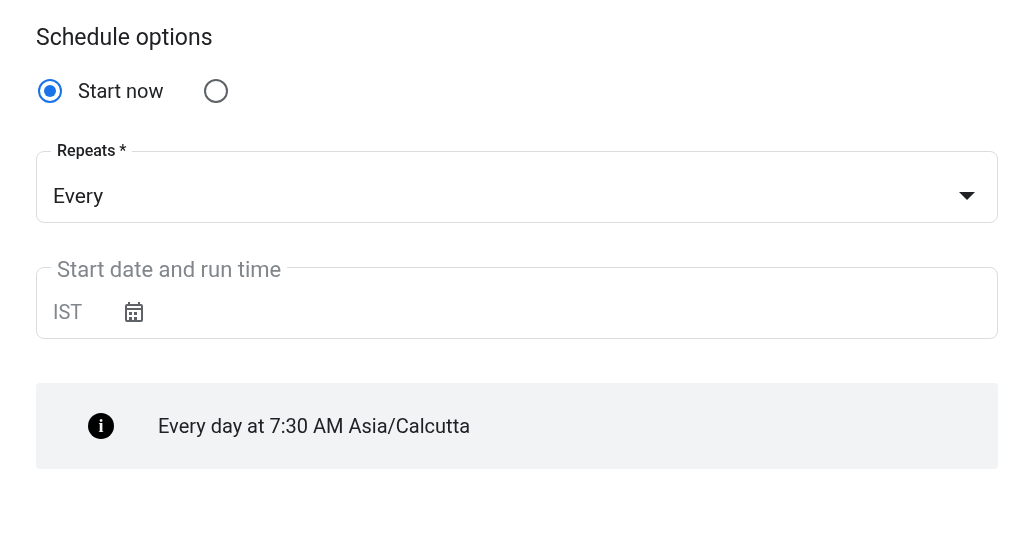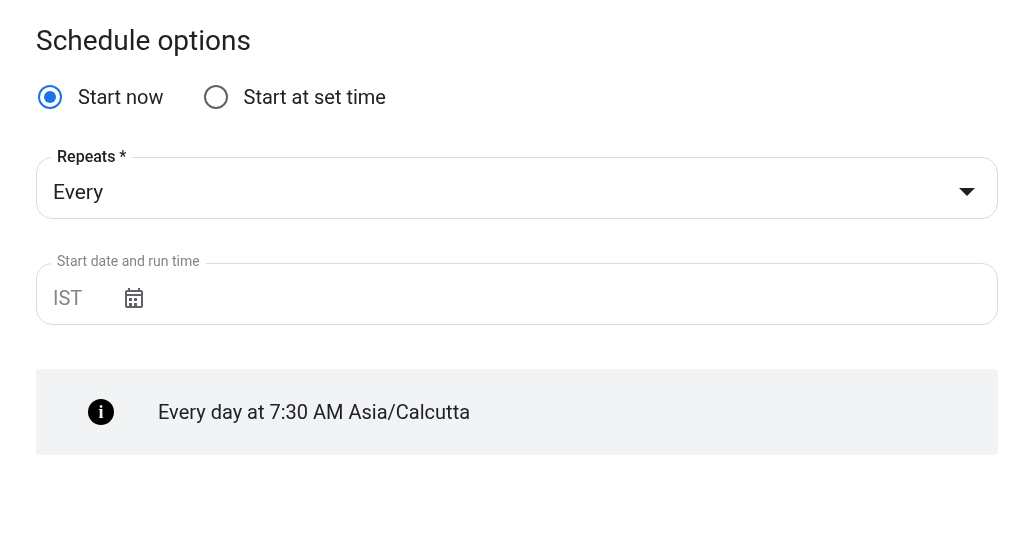--- a/index.html
+++ b/index.html
@@ -5,21 +5,21 @@
   * { box-sizing: border-box; }
   body {
     margin: 0;
     padding: 20px 36px;
     font-family: Roboto, "Helvetica Neue", Arial, sans-serif;
     color: #202124;
     background: #fff;
     width: 1034px;
   }
   .title {
-    font-size: 28px;
+    font-size: 23px;
     font-weight: 400;
     margin: 4px 0 28px 0;
     color: #202124;
   }
   .radio-row {
     display: flex;
     gap: 40px;
     align-items: center;
     margin-bottom: 48px;
     padding-left: 2px;
@@ -49,41 +49,41 @@
     border-radius: 50%;
     background: #1a73e8;
   }
   .radio-label {
     font-size: 20px;
     color: #202124;
   }
   .field {
     position: relative;
     border: 1px solid #dadce0;
-    border-radius: 16px;
-    padding: 22px 16px 14px 16px;
+    border-radius: 8px;
+    padding: 32px 16px 14px 16px;
     margin-bottom: 44px;
     display: flex;
     align-items: center;
     justify-content: space-between;
   }
   .field-legend {
     position: absolute;
     top: -11px;
     left: 14px;
     background: #fff;
     padding: 0 6px;
     font-size: 16px;
     color: #202124;
     font-weight: 500;
   }
   .field-legend.muted {
     color: #80868b;
     font-weight: 400;
-    font-size: 14px;
+    font-size: 22px;
   }
   .field-value {
     font-size: 21px;
     color: #202124;
   }
   .field-value.muted {
     color: #80868b;
   }
   .arrow-down {
     width: 0;
@@ -141,21 +141,20 @@
 
 <div class="radio-row">
   <div class="radio-option">
     <span class="radio-outer selected">
       <span class="radio-inner"></span>
     </span>
     <span class="radio-label">Start now</span>
   </div>
   <div class="radio-option">
     <span class="radio-outer unselected"></span>
-    <span class="radio-label">Start at set time</span>
   </div>
 </div>
 
 <div class="field">
   <span class="field-legend">Repeats *</span>
   <span class="field-value">Every</span>
   <span class="arrow-down"></span>
 </div>
 
 <div class="field">

